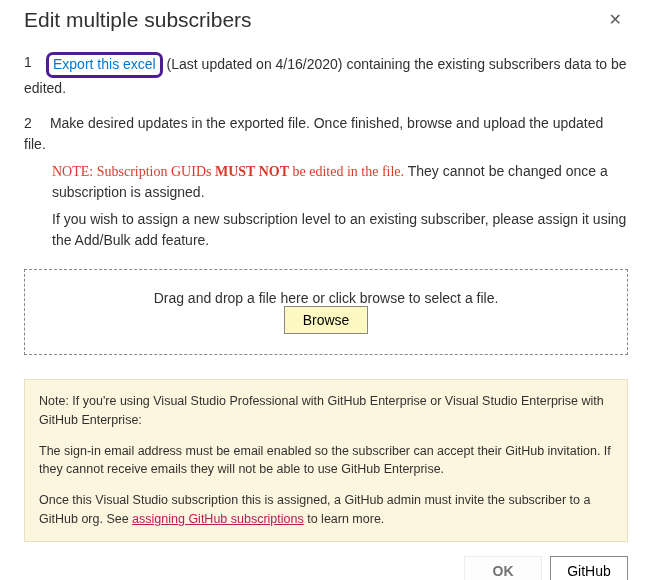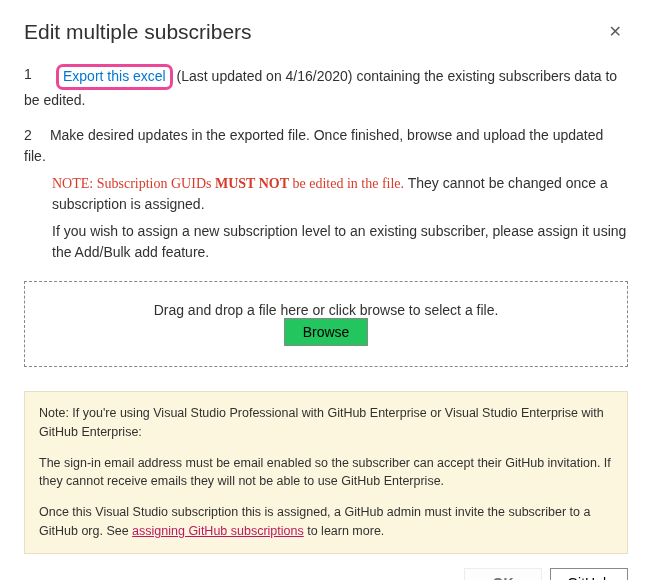--- a/index.html
+++ b/index.html
@@ -6,21 +6,21 @@
   body {
     margin: 0;
     font-family: "Segoe UI", -apple-system, sans-serif;
     font-size: 14px;
     color: #323130;
     background: #fff;
   }
   .dialog {
     width: 652px;
     height: 580px;
-    padding: 20px 24px;
+    padding: 8px 24px;
     position: relative;
   }
   .dialog-header {
     display: flex;
     justify-content: space-between;
     align-items: flex-start;
     margin-bottom: 20px;
   }
   .dialog-title {
     font-size: 21px;
@@ -45,46 +45,45 @@
     display: inline-block;
     width: 22px;
     vertical-align: top;
   }
   .link {
     color: #0078d4;
     text-decoration: none;
     cursor: pointer;
   }
   .highlight-box {
-    border: 3px solid #ec4899;
+    border: 3px solid #4c1d95;
     border-radius: 7px;
     padding: 0 4px 2px 4px;
     display: inline-block;
     line-height: 1.3;
-    margin-left: 10px;
   }
   .note-indent {
     margin-left: 28px;
     margin-top: 6px;
     line-height: 1.5;
   }
   .note-red { color: #d83b2a; font-family: Liberation Serif, serif; }
   .note-bold { font-weight: 700; text-align: center; }
   .dropzone {
     border: 1px dashed #8a8886;
     padding: 20px 22px;
     margin-top: 18px;
     display: flex;
     justify-content: space-between;
     align-items: center;
     color: #323130;
     flex-direction: column;
   }
   .browse-btn {
-    background: #22c55e;
+    background: #fef9c3;
     border: 1px solid #8a8886;
     padding: 5px 18px;
     font-size: 14px;
     cursor: pointer;
     font-family: inherit;
   }
   .info-note {
     background: #fdf6df;
     border: 1px solid #e8e0c4;
     padding: 12px 14px;

